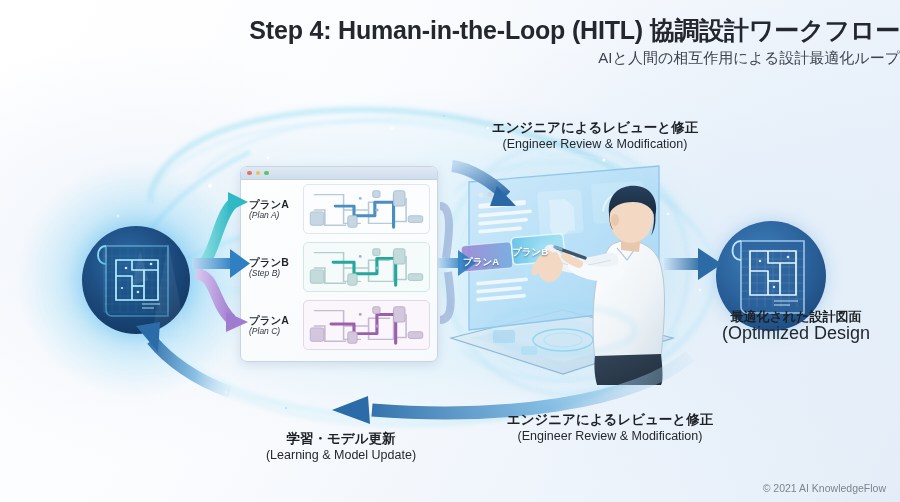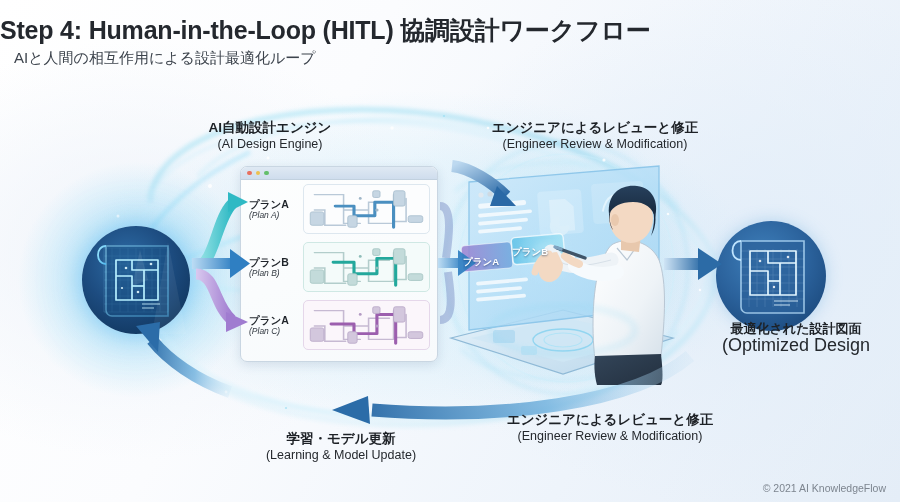--- a/index.html
+++ b/index.html
@@ -13,38 +13,38 @@
     position:absolute; inset:0; width:900px; height:502px; overflow:hidden;
     background:
       radial-gradient(ellipse 520px 360px at 760px 250px, #e3eef9 0%, rgba(227,238,249,0) 72%),
       radial-gradient(ellipse 420px 300px at 140px 250px, #eef3fa 0%, rgba(238,243,250,0) 70%),
       linear-gradient(118deg,#ffffff 0%,#fbfcfe 34%,#eef4fb 70%,#e4edf7 100%);
   }
   #bgsvg,#fxsvg{ position:absolute; inset:0; width:900px; height:502px; pointer-events:none; }
   #fxsvg{ z-index:6; }
 
   
-  .hdr{ position:absolute; left:0; width:900px; text-align:left; z-index:20; }
+  .hdr{ position:absolute; left:0; width:900px; text-align:right; z-index:20; }
   .title{
     top:14px; font-size:25px; font-weight:bold; color:#24282e;
     letter-spacing:-0.2px;
   }
   .subtitle{
     top:49px; font-size:15px; color:#3d444d; font-weight:400;padding-left:14px;
   }
 
   .lbl{ position:absolute; text-align:center; z-index:20; color:#1d2126; }
   .lbl .jp{ font-weight:bold; font-size:13.5px; line-height:17px; letter-spacing:0px; }
   .lbl .en{ font-size:12.5px; line-height:16px; font-weight:400; color:#24282d; }
 
   #lbl-engine{ left:130px; top:119px; width:280px; }
   #lbl-review-top{ left:455px; top:119px; width:280px; }
   #lbl-review-bottom{ left:470px; top:411px; width:280px; }
   #lbl-learning{ left:225px; top:430px; width:232px; }
-  #lbl-blueprint{ left:692px; top:320px; width:208px; }
+  #lbl-blueprint{ left:692px; top:308px; width:208px; }
   #lbl-blueprint .jp{ font-size:13px; }
   #lbl-blueprint .en{ font-size:18px; }
 
   .footer{
     position:absolute; right:14px; bottom:8px; font-size:10.5px; color:#7d858f; z-index:20;
   }
 
   
   .orb{ position:absolute; border-radius:50%; z-index:4; }
   #orb-left{
@@ -286,21 +286,21 @@
               <circle cx="70" cy="26" r="1.6"></circle>
               <circle cx="54" cy="14" r="1.4"></circle>
             </g>
         </svg>
       </div>
     </div>
 
     <div class="plan-row">
       <div class="plan-name">
         <div class="j">プランB</div>
-        <div class="e">(Plan B)</div>
+        <div class="e">(Step B)</div>
       </div>
       <div class="plan-card pb">
         <svg viewBox="0 0 120 50" preserveAspectRatio="none">
           <g stroke="#b2cdcb" stroke-width="1.5" fill="none" stroke-linecap="round">
             <path d="M10 10h28v16h24v-8h20M38 10v30h16M62 18v22h24M86 10v30M10 26h10v16"></path>
             <path d="M98 14v24h-12M20 42h20"></path>
           </g>
           <g stroke="#23a89c" stroke-width="3" fill="none" stroke-linecap="round" stroke-linejoin="round">
             <path d="M28 20h20v12h22v-16h18v28"></path>
           </g>
@@ -556,24 +556,20 @@
       <path d="M690 356 C 634 404, 500 420, 372 410" fill="none" stroke="url(#aBack)" stroke-width="13" stroke-linecap="butt" opacity=".95"></path>
       <path d="M368 396 L 332 410 L 370 424 Z" fill="#2b6ca8"></path>
     </g>
 
     <g>
       <path d="M230 392 C 196 380, 168 360, 152 340" fill="none" stroke="url(#aBack)" stroke-width="12" stroke-linecap="butt" opacity=".92"></path>
       <path d="M158 352 L 136 326 L 160 322 Z" fill="#2b6ca8"></path>
     </g>
   </svg>
 
-  <div class="lbl" id="lbl-engine">
-    <div class="jp">AI自動設計エンジン</div>
-    <div class="en">(AI Design Engine)</div>
-  </div>
 
   <div class="lbl" id="lbl-review-top">
     <div class="jp">エンジニアによるレビューと修正</div>
     <div class="en">(Engineer Review &amp; Modification)</div>
   </div>
 
   <div class="lbl" id="lbl-review-bottom">
     <div class="jp">エンジニアによるレビューと修正</div>
     <div class="en">(Engineer Review &amp; Modification)</div>
   </div>

